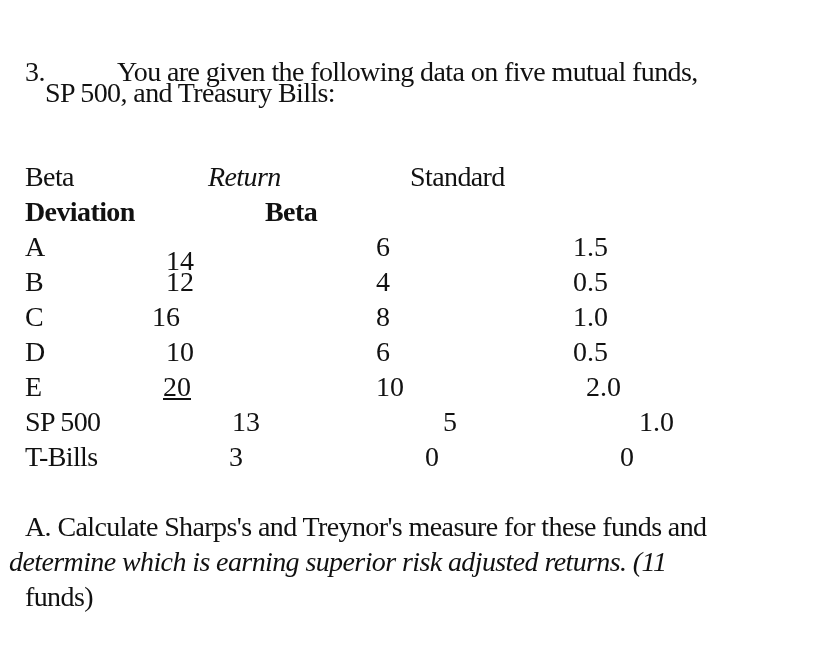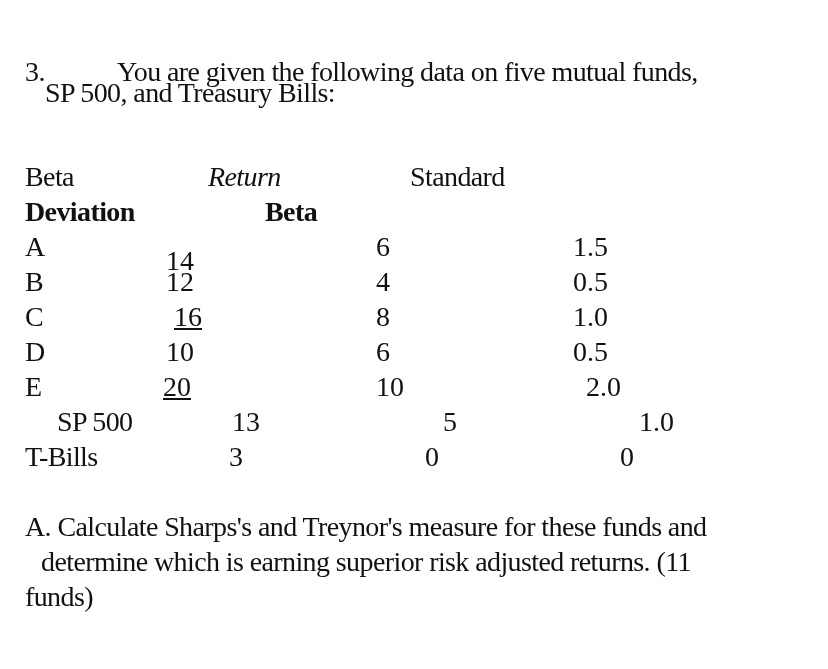--- a/index.html
+++ b/index.html
@@ -42,41 +42,41 @@
   <div class="abs" style="left:166px; top:247px;">14</div>
   <div class="abs" style="left:376px; top:233px;">6</div>
   <div class="abs" style="left:573px; top:233px;">1.5</div>
 
   <div class="abs" style="left:25px; top:268px;">B</div>
   <div class="abs" style="left:166px; top:268px;">12</div>
   <div class="abs" style="left:376px; top:268px;">4</div>
   <div class="abs" style="left:573px; top:268px;">0.5</div>
 
   <div class="abs" style="left:25px; top:303px;">C</div>
-  <div class="abs" style="left:174px; top:303px;text-decoration:underline;">16</div>
+  <div class="abs" style="left:152px; top:303px;">16</div>
   <div class="abs" style="left:376px; top:303px;">8</div>
   <div class="abs" style="left:573px; top:303px;">1.0</div>
 
   <div class="abs" style="left:25px; top:338px;">D</div>
   <div class="abs" style="left:166px; top:338px;">10</div>
   <div class="abs" style="left:376px; top:338px;">6</div>
   <div class="abs" style="left:573px; top:338px;">0.5</div>
 
   <div class="abs" style="left:25px; top:373px;">E</div>
   <div class="abs" style="left:163px; top:373px;text-decoration:underline;">20</div>
   <div class="abs" style="left:376px; top:373px;">10</div>
   <div class="abs" style="left:586px; top:373px;">2.0</div>
 
-  <div class="abs tight" style="left:25px; top:408px;margin-left:32px;">SP 500</div>
+  <div class="abs tight" style="left:25px; top:408px;">SP 500</div>
   <div class="abs" style="left:232px; top:408px;">13</div>
   <div class="abs" style="left:443px; top:408px;">5</div>
   <div class="abs" style="left:639px; top:408px;">1.0</div>
 
   <div class="abs tight" style="left:25px; top:443px;">T-Bills</div>
   <div class="abs" style="left:229px; top:443px;">3</div>
   <div class="abs" style="left:425px; top:443px;">0</div>
   <div class="abs" style="left:620px; top:443px;">0</div>
 
   <div class="abs tight" style="left:25px; top:513px;">A.  Calculate Sharps's and Treynor's measure for these funds and</div>
-  <div class="abs tight" style="left:41px; top:548px;">determine which is earning superior risk adjusted returns. (11</div>
+  <div class="abs tight" style="left:9px; top:548px;font-style:italic;">determine which is earning superior risk adjusted returns. (11</div>
   <div class="abs tight" style="left:25px; top:583px;">funds)</div>
 
 </div>
 
 </body></html>

